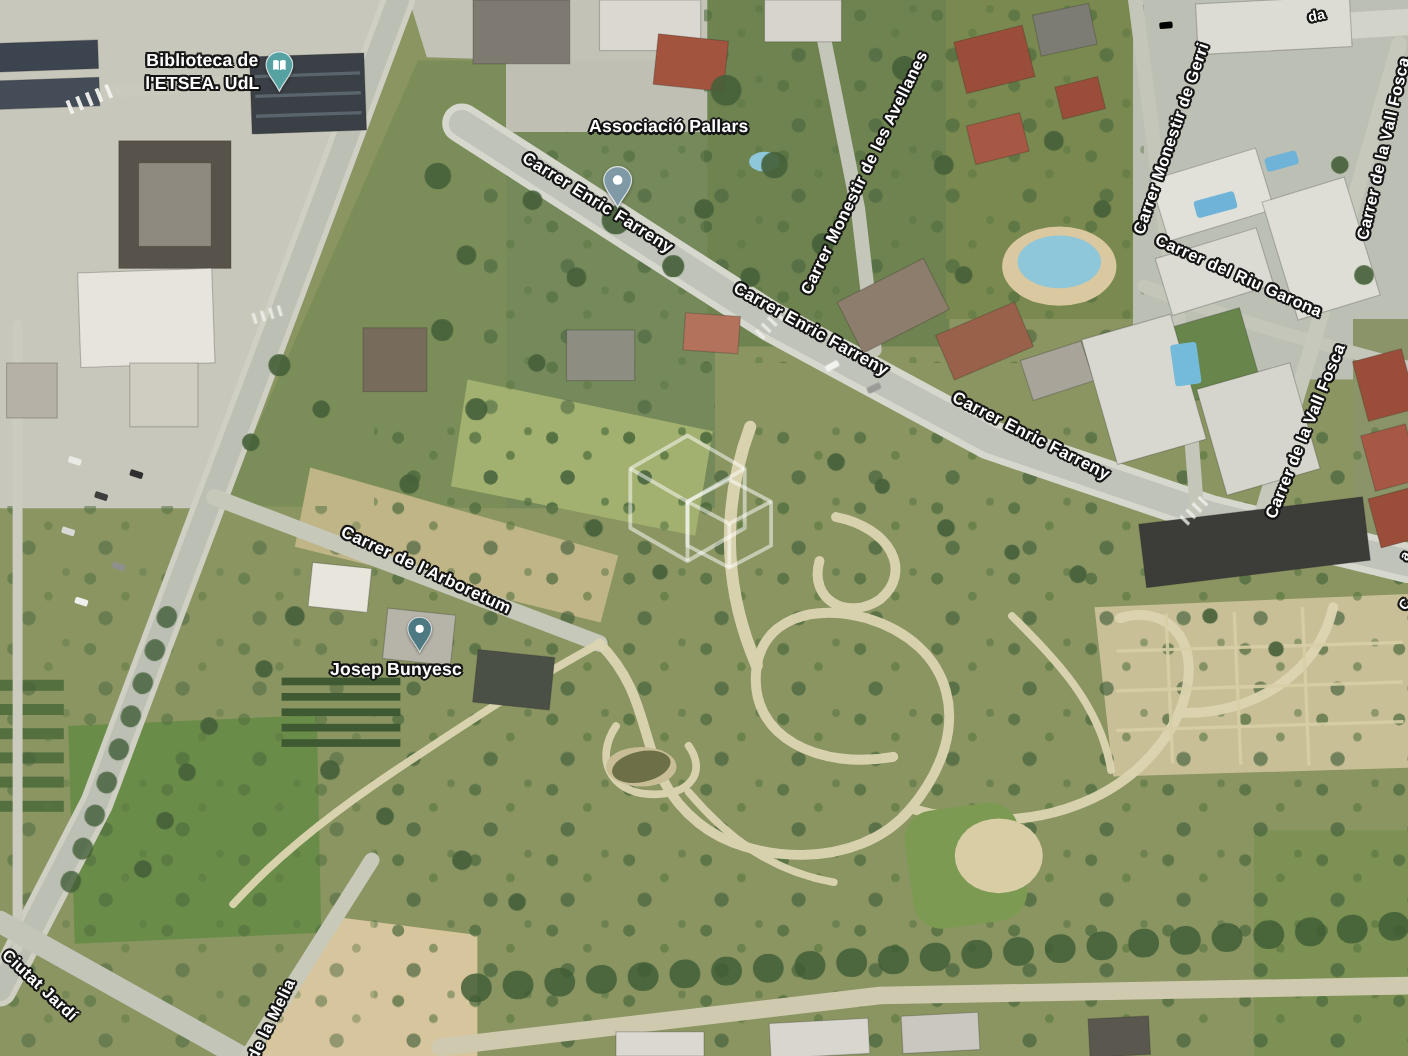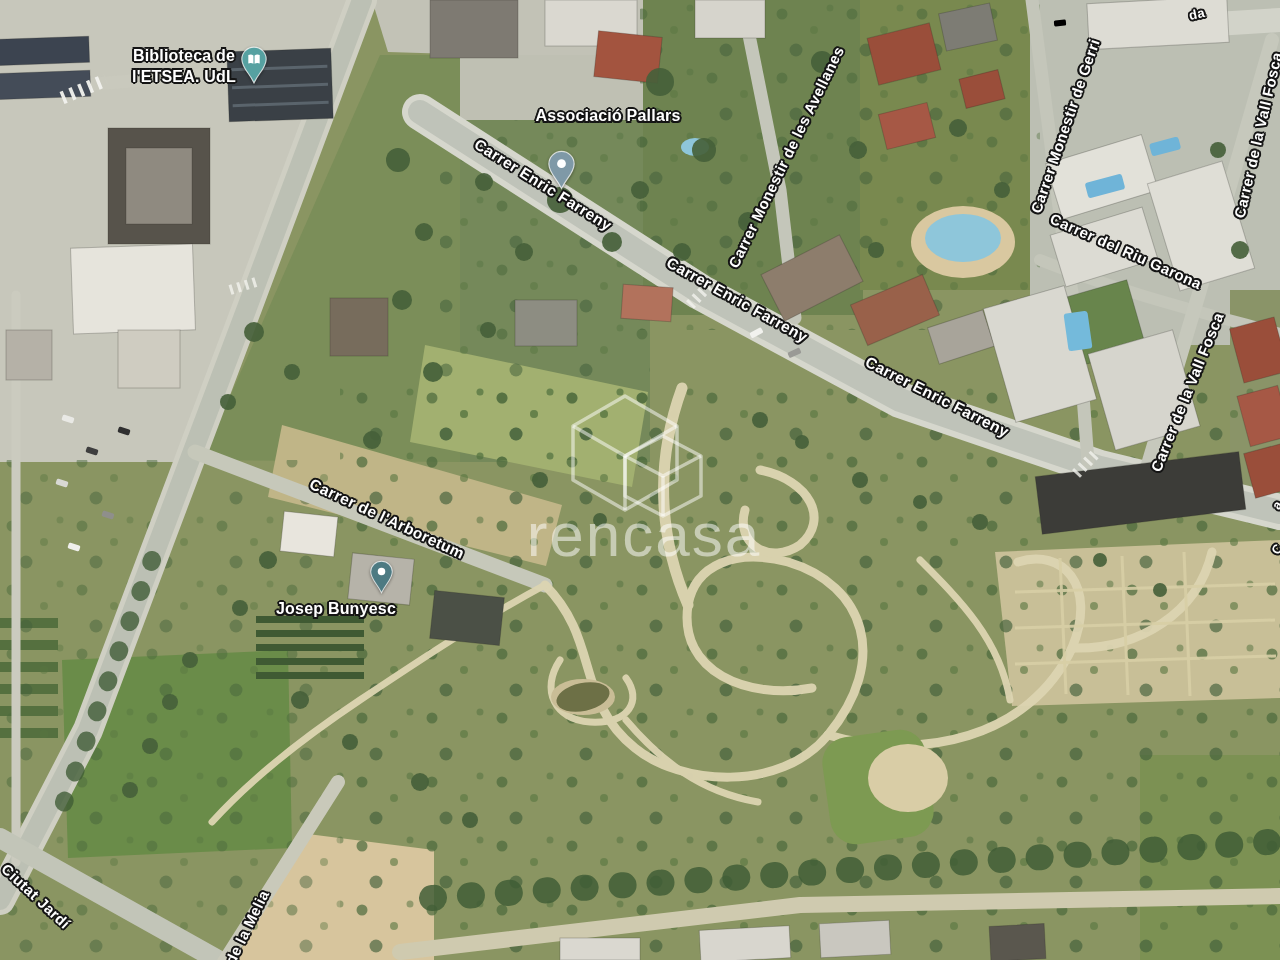--- a/index.html
+++ b/index.html
@@ -310,21 +310,20 @@
   <svg class="wm-logo" viewBox="0 0 150 135">
     <g fill="none" stroke="rgba(255,255,255,.5)" stroke-width="3.5" stroke-linejoin="round">
       <path d="M10,38 L62,8 L114,38 L114,92 L62,122 L10,92 Z"></path>
       <path d="M10,38 L62,68 L114,38"></path>
       <path d="M62,68 L62,122"></path>
       <path d="M62,68 L100,48 L138,68 L138,108 L100,128 L62,108 Z"></path>
       <path d="M62,68 L100,88 L138,68"></path>
       <path d="M100,88 L100,128"></path>
     </g>
   </svg>
-  <div class="wm-text">rencasa</div>
 </div>
 
 <div id="labels">
       <div class="street-label" style="left: 543px; top: 185px; font-size: 15.5px; transform: translate(-50%, -50%) rotate(32deg);">Carrer Enric Farreny</div>
       <div class="street-label" style="left: 737px; top: 300px; font-size: 15.5px; transform: translate(-50%, -50%) rotate(29deg);">Carrer Enric Farreny</div>
       <div class="street-label" style="left: 937px; top: 397px; font-size: 15.5px; transform: translate(-50%, -50%) rotate(27deg);">Carrer Enric Farreny</div>
       <div class="street-label" style="left: 786px; top: 157px; font-size: 15px; transform: translate(-50%, -50%) rotate(-64deg);">Carrer Monestir de les Avellanes</div>
       <div class="street-label" style="left: 1065px; top: 126px; font-size: 15px; transform: translate(-50%, -50%) rotate(-71deg);">Carrer Monestir de Gerri</div>
       <div class="street-label" style="left: 1126px; top: 251px; font-size: 15px; transform: translate(-50%, -50%) rotate(24deg);">Carrer del Riu Garona</div>
       <div class="street-label" style="left: 1258px; top: 135px; font-size: 15px; transform: translate(-50%, -50%) rotate(-77deg);">Carrer de la Vall Fosca</div>
@@ -338,20 +337,20 @@
       <div class="poi-label" style="left: 184px; top: 66px;">Biblioteca de<br>l'ETSEA. UdL</div>
       <svg viewBox="0 0 32 46" class="pin" style="width: 26px; height: 38px; left: 241px; top: 46px;">
         <path d="M16 1C7.7 1 1 7.6 1 15.8 1 21 5 28 9 33.5 12.5 38.3 16 45 16 45s3.5-6.7 7-11.5C27 28 31 21 31 15.8 31 7.6 24.3 1 16 1z" fill="#56a1a1" stroke="rgba(255,255,255,0.75)" stroke-width="1.4"></path>
         <path d="M15.3 11.2c-2-1.4-4.3-1.4-6.3-.4v10.4c2-1 4.3-1 6.3.4zM16.7 11.2c2-1.4 4.3-1.4 6.3-.4v10.4c-2-1-4.3-1-6.3.4z" fill="#fff"></path>
       </svg>
       <div class="poi-label" style="left: 608px; top: 116px;">Associació Pallars</div>
       <svg viewBox="0 0 32 46" class="pin" style="width: 27px; height: 44px; left: 547.5px; top: 148px;">
         <path d="M16 1C7.7 1 1 7.6 1 15.8 1 21 5 28 9 33.5 12.5 38.3 16 45 16 45s3.5-6.7 7-11.5C27 28 31 21 31 15.8 31 7.6 24.3 1 16 1z" fill="#7f99a7" stroke="rgba(255,255,255,0.75)" stroke-width="1.4"></path>
         <circle cx="16" cy="15.5" r="5.2" fill="#fff"></circle>
       </svg>
-      <div class="poi-label" style="left: 336px; top: 609px;">Josep Bunyesc</div>
+      <div class="poi-label" style="left: 360px; top: 609px;">Josep Bunyesc</div>
       <svg viewBox="0 0 32 46" class="pin" style="width: 23px; height: 34px; left: 369.5px; top: 560px;">
         <path d="M16 1C7.7 1 1 7.6 1 15.8 1 21 5 28 9 33.5 12.5 38.3 16 45 16 45s3.5-6.7 7-11.5C27 28 31 21 31 15.8 31 7.6 24.3 1 16 1z" fill="#4d7a82" stroke="rgba(255,255,255,0.75)" stroke-width="1.4"></path>
         <circle cx="16" cy="15.5" r="5.2" fill="#fff"></circle>
       </svg>
     </div>
 
 </div>
 
 </body></html>

